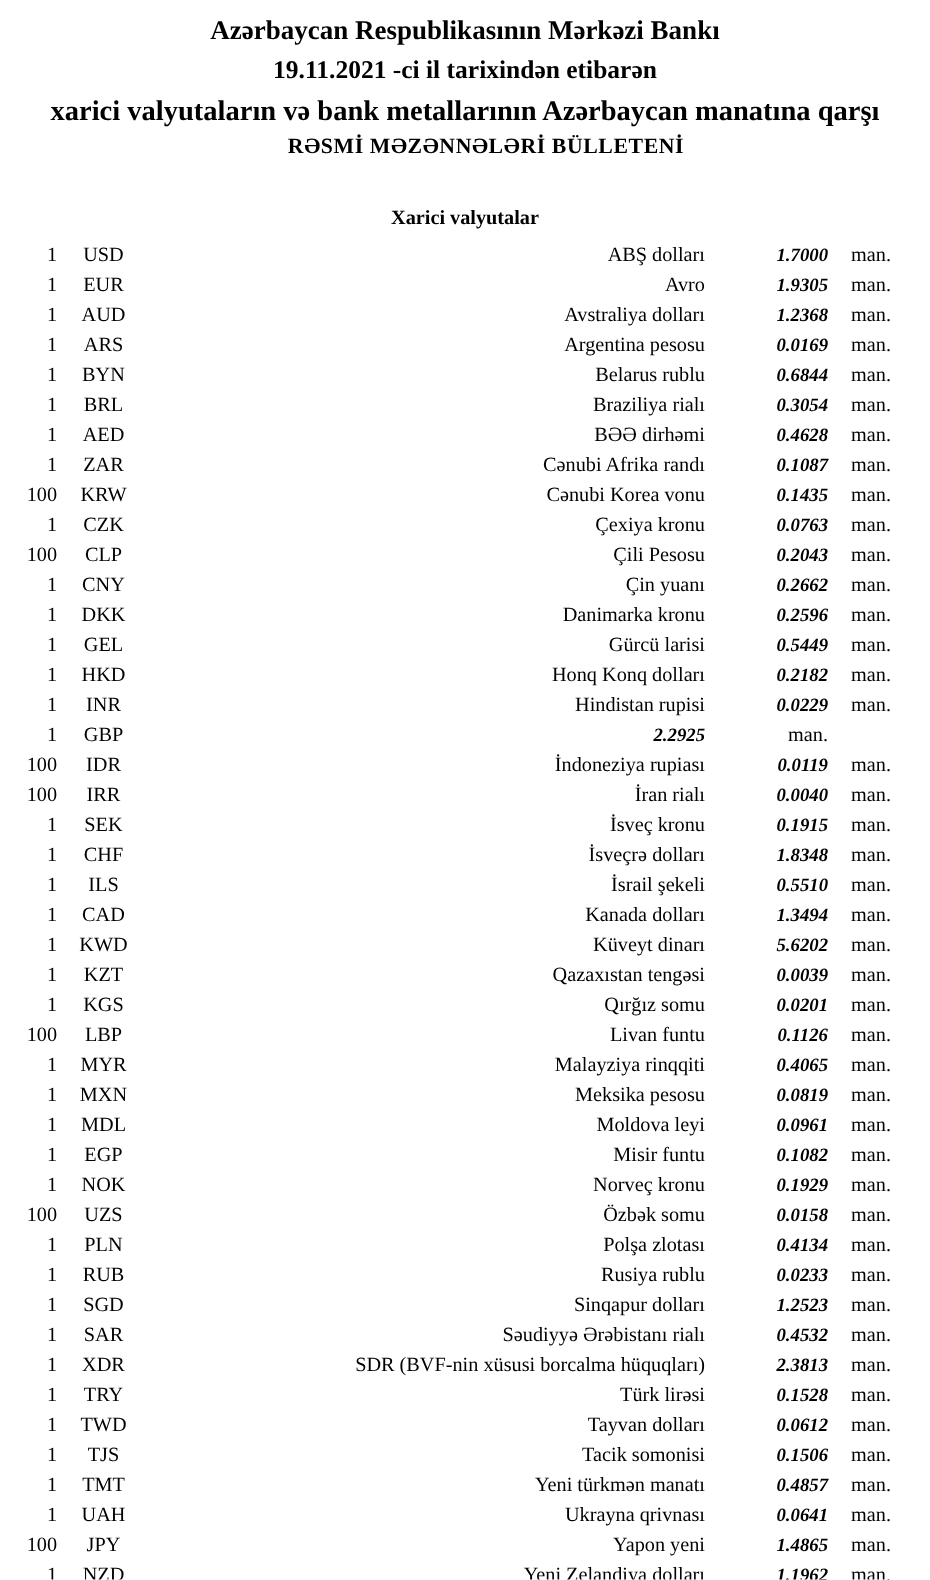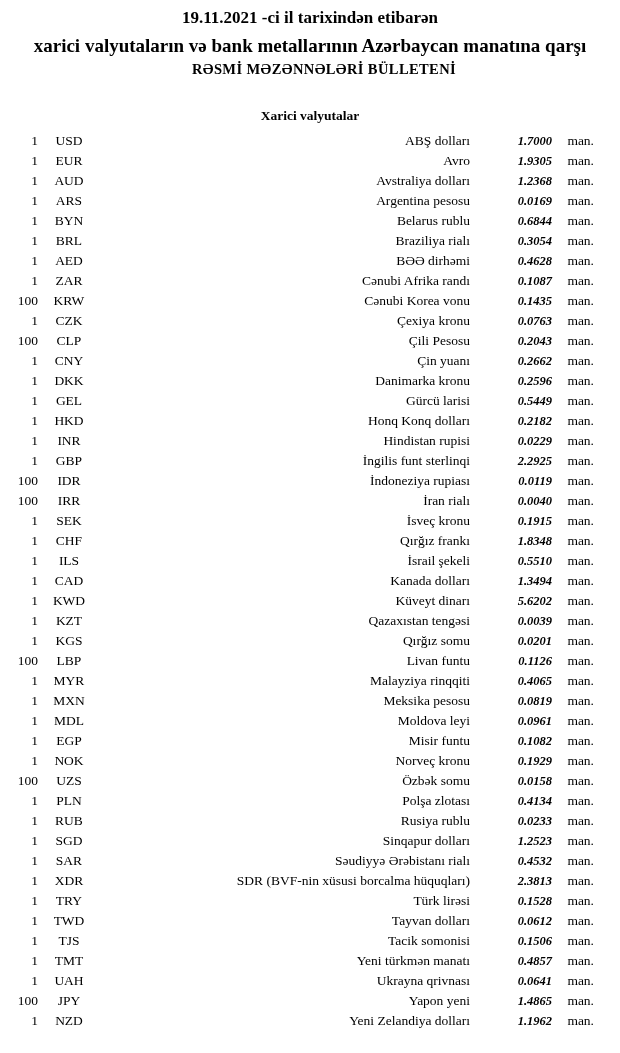--- a/index.html
+++ b/index.html
@@ -36,20 +36,21 @@
   .code{text-align:center;}
   .name{text-align:right;padding-left:8px;white-space:nowrap;overflow:hidden;}
   .rate{text-align:right;font-weight:bold;font-style:italic;font-size:12.5px;}
   .unit{text-align:right;padding-left:8px;}
 </style>
 </head>
 <body>
 
 <div class="page">
   <div class="hdr">
+    <div class="hdr-title">Azərbaycan Respublikasının Mərkəzi Bankı</div>
     <div class="hdr-line2">19.11.2021 -ci il tarixindən etibarən</div>
     <div class="hdr-line3">xarici valyutaların və bank metallarının Azərbaycan manatına qarşı</div>
     <div class="hdr-line4">RƏSMİ MƏZƏNNƏLƏRİ BÜLLETENİ</div>
   </div>
 
   <div class="section-title">Xarici valyutalar</div>
 
   <div class="table">
       <div class="row">
         <span class="qty">1</span>
@@ -159,21 +160,20 @@
       <div class="row">
         <span class="qty">1</span>
         <span class="code">INR</span>
         <span class="name">Hindistan rupisi</span>
         <span class="rate">0.0229</span>
         <span class="unit">man.</span>
       </div>
       <div class="row">
         <span class="qty">1</span>
         <span class="code">GBP</span>
-        <span class="name">İngilis funt sterlinqi</span>
         <span class="rate">2.2925</span>
         <span class="unit">man.</span>
       </div>
       <div class="row">
         <span class="qty">100</span>
         <span class="code">IDR</span>
         <span class="name">İndoneziya rupiası</span>
         <span class="rate">0.0119</span>
         <span class="unit">man.</span>
       </div>
@@ -187,21 +187,21 @@
       <div class="row">
         <span class="qty">1</span>
         <span class="code">SEK</span>
         <span class="name">İsveç kronu</span>
         <span class="rate">0.1915</span>
         <span class="unit">man.</span>
       </div>
       <div class="row">
         <span class="qty">1</span>
         <span class="code">CHF</span>
-        <span class="name">Qırğız frankı</span>
+        <span class="name">İsveçrə dolları</span>
         <span class="rate">1.8348</span>
         <span class="unit">man.</span>
       </div>
       <div class="row">
         <span class="qty">1</span>
         <span class="code">ILS</span>
         <span class="name">İsrail şekeli</span>
         <span class="rate">0.5510</span>
         <span class="unit">man.</span>
       </div>

